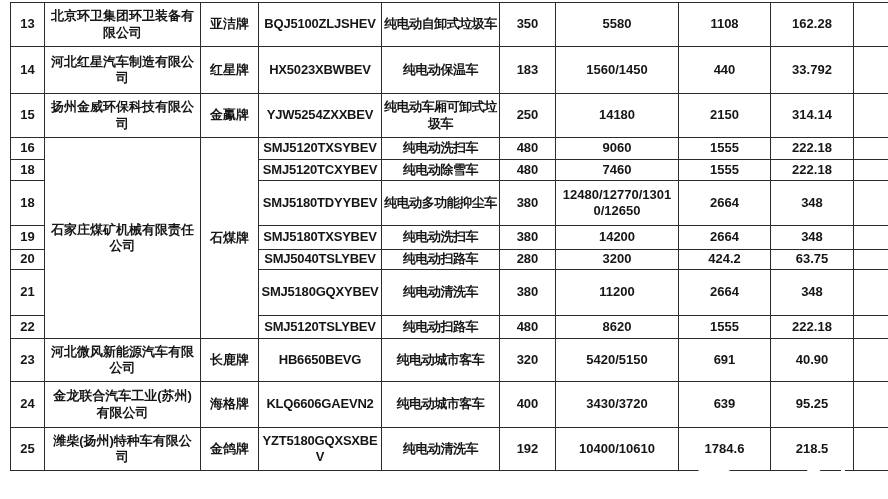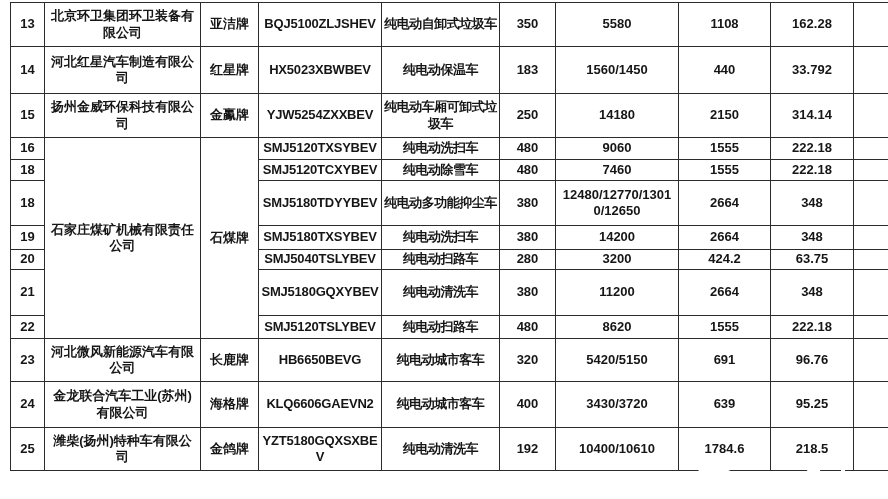--- a/index.html
+++ b/index.html
@@ -169,21 +169,21 @@
     </tr>
     <tr class="r23">
       <td class="num">23</td>
       <td class="company">河北微风新能源汽车有限公司</td>
       <td class="brand">长鹿牌</td>
       <td class="model">HB6650BEVG</td>
       <td class="vtype">纯电动城市客车</td>
       <td class="val">320</td>
       <td class="val">5420/5150</td>
       <td class="val">691</td>
-      <td class="val">96.76</td>
+      <td class="val">40.90</td>
       <td></td>
     </tr>
     <tr class="r24">
       <td class="num">24</td>
       <td class="company">金龙联合汽车工业(苏州)有限公司</td>
       <td class="brand">海格牌</td>
       <td class="model">KLQ6606GAEVN2</td>
       <td class="vtype">纯电动城市客车</td>
       <td class="val">400</td>
       <td class="val">3430/3720</td>

